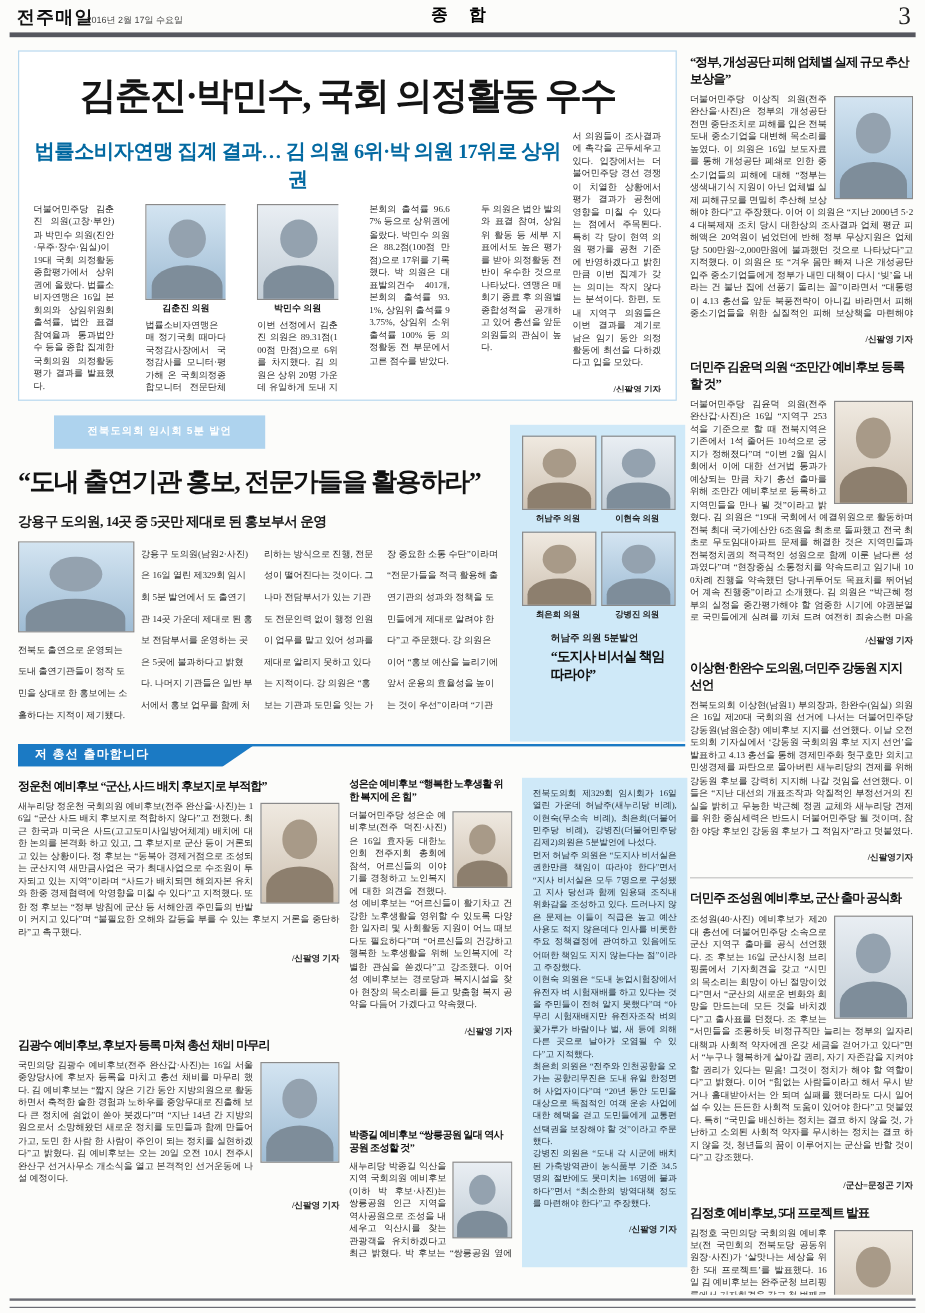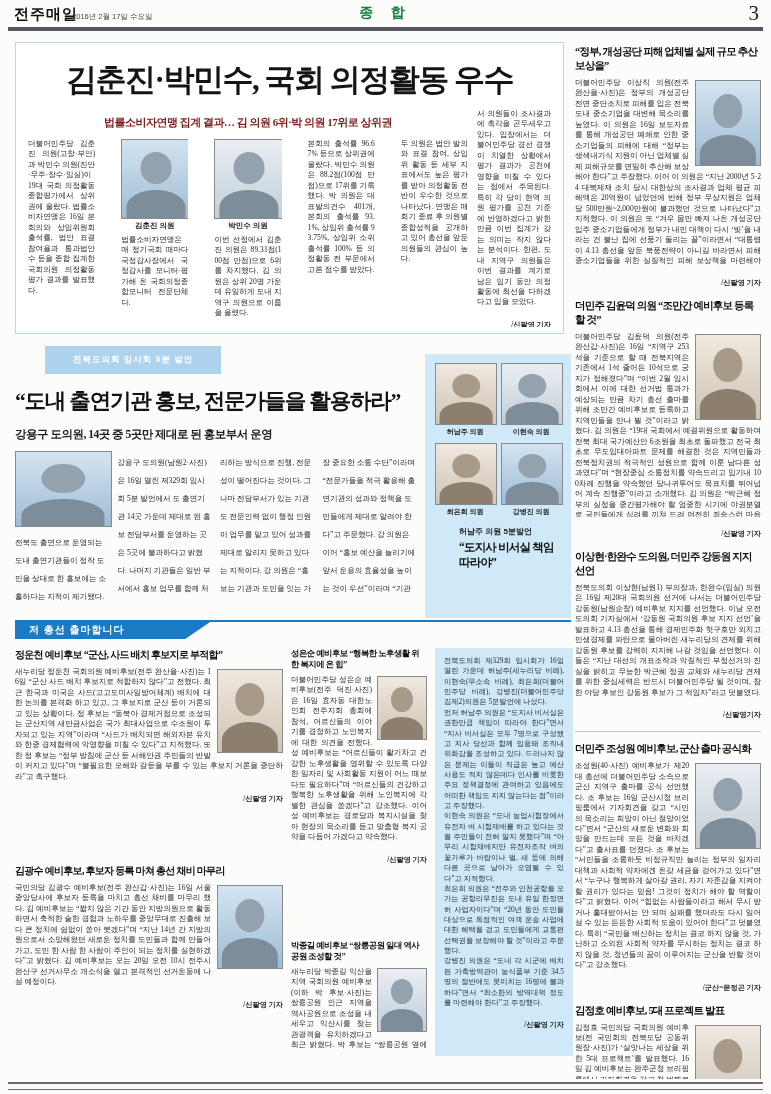--- a/index.html
+++ b/index.html
@@ -5,39 +5,39 @@
   html,body{margin:0;padding:0;}
   body{
     width:771px;height:1094px;position:relative;overflow:hidden;
     background:#fcfcfa;color:#1c1c1c;
     font-family:"Liberation Serif","DejaVu Serif",serif;
   }
   
   .hdr{position:absolute;left:0;top:0;width:771px;height:32px;}
   .masthead{position:absolute;left:14px;top:5px;font-size:15px;font-weight:bold;letter-spacing:1px;color:#111;}
   .hdr-date{position:absolute;left:72px;top:12px;font-size:7.5px;color:#444;font-family:"Liberation Sans",sans-serif;}
-  .hdr-section{position:absolute;left:0;right:0;top:4px;text-align:center;font-size:14px;font-weight:bold;letter-spacing:7px;color:#15803d;}
+  .hdr-section{position:absolute;left:0;right:0;top:4px;text-align:center;font-size:14px;font-weight:bold;letter-spacing:7px;color:#000000;}
   .hdr-page{position:absolute;right:12px;top:1px;font-size:21px;color:#222;}
   .hdr-rule{position:absolute;left:8px;right:8px;top:27px;height:4px;background:#56575f;}
   
   .photo{border:1px solid #8a8a8a;background:linear-gradient(180deg,#e9eef3 0%,#c3ced7 100%);position:relative;overflow:hidden;flex:none;}
   .photo::before{content:"";position:absolute;left:50%;top:16%;width:46%;height:40%;transform:translateX(-50%);border-radius:50%;background:#94a2af;}
   .photo::after{content:"";position:absolute;left:50%;bottom:-8%;width:88%;height:44%;transform:translateX(-50%);border-radius:50% 50% 0 0;background:#7e8d9a;}
   .photo.blue{background:linear-gradient(180deg,#d3e4f1 0%,#9fbcd4 100%);}
   .photo.warm{background:linear-gradient(180deg,#efe9e0 0%,#cfc3b4 100%);}
   .photo.warm::before{background:#a89a88;}
   .photo.warm::after{background:#8d7f6e;}
   .body-txt{font-size:7.6px;line-height:1.38;text-align:justify;color:#262626;word-break:break-all;}
   .byline{font-size:7.2px;font-weight:bold;text-align:right;color:#222;margin-top:12px;}
   
   .main-box{position:absolute;left:15px;top:42px;width:549px;height:292px;border:1px solid #b7d8ee;background:#fff;box-sizing:border-box;padding:8px 12px;}
   .main-head{margin-top:8px;text-align:center;font-size:31px;font-weight:bold;letter-spacing:-1.5px;color:#141414;}
   .main-grid{display:flex;gap:9px;margin-top:8px;height:218px;overflow:hidden;}
   .main-left{width:440px;flex:none;display:flex;flex-direction:column;}
-  .main-sub{text-align:center;font-size:11px;font-weight:bold;letter-spacing:-0.5px;padding:6px 0 9px 0;color:#7f1d1d;}
+  .main-sub{text-align:center;font-size:17px;font-weight:bold;letter-spacing:-0.5px;padding:6px 0 9px 0;color:#0369a1;}
   .main-cols{display:flex;gap:26px;flex:1;overflow:hidden;}
   .main-col{flex:1;overflow:hidden;}
   .main-photo{width:100%;height:78px;}
   .main-cap{text-align:center;font-size:7.5px;font-weight:bold;margin:2px 0 4px 0;}
   .main-right{flex:1;overflow:hidden;}
   
   .rail{position:absolute;left:575px;top:45px;width:186px;height:1034px;overflow:hidden;}
   .rail-art{margin-bottom:11px;}
   .rail-art .hd{font-size:10.5px;font-weight:bold;letter-spacing:-0.8px;margin-bottom:5px;color:#101010;}
   .rail-art .bd{overflow:hidden;}

